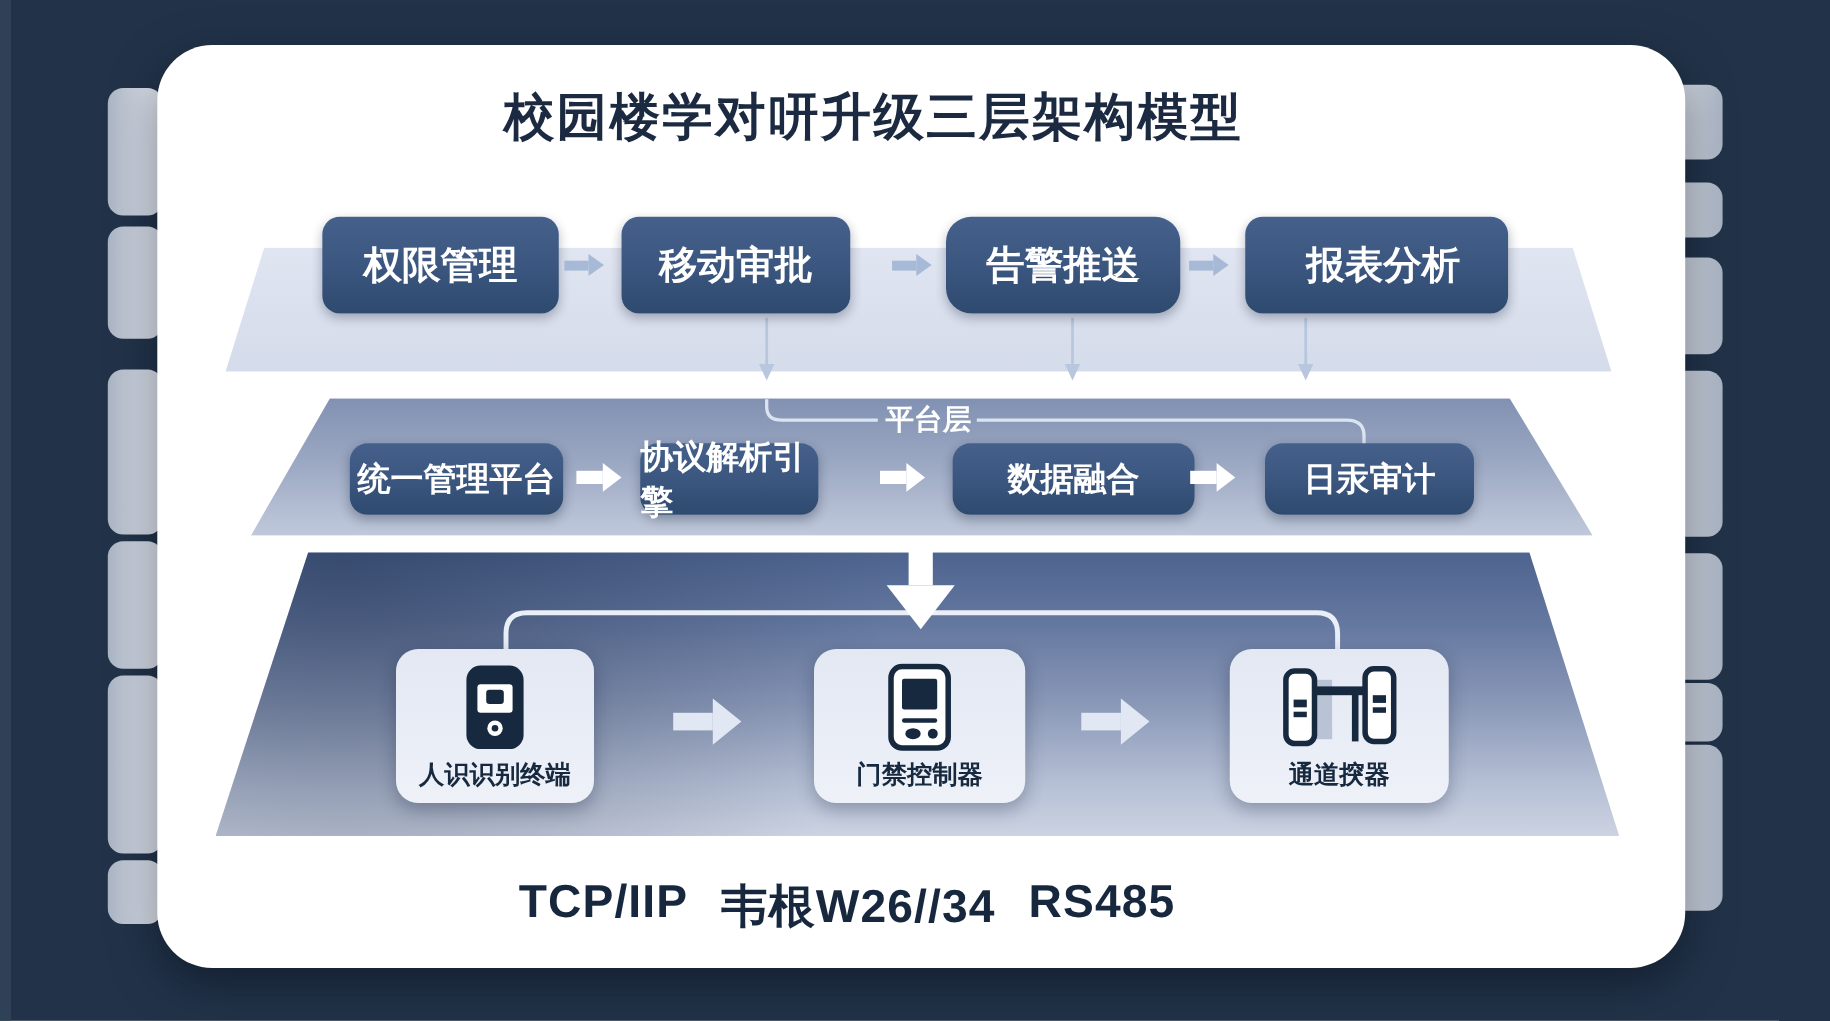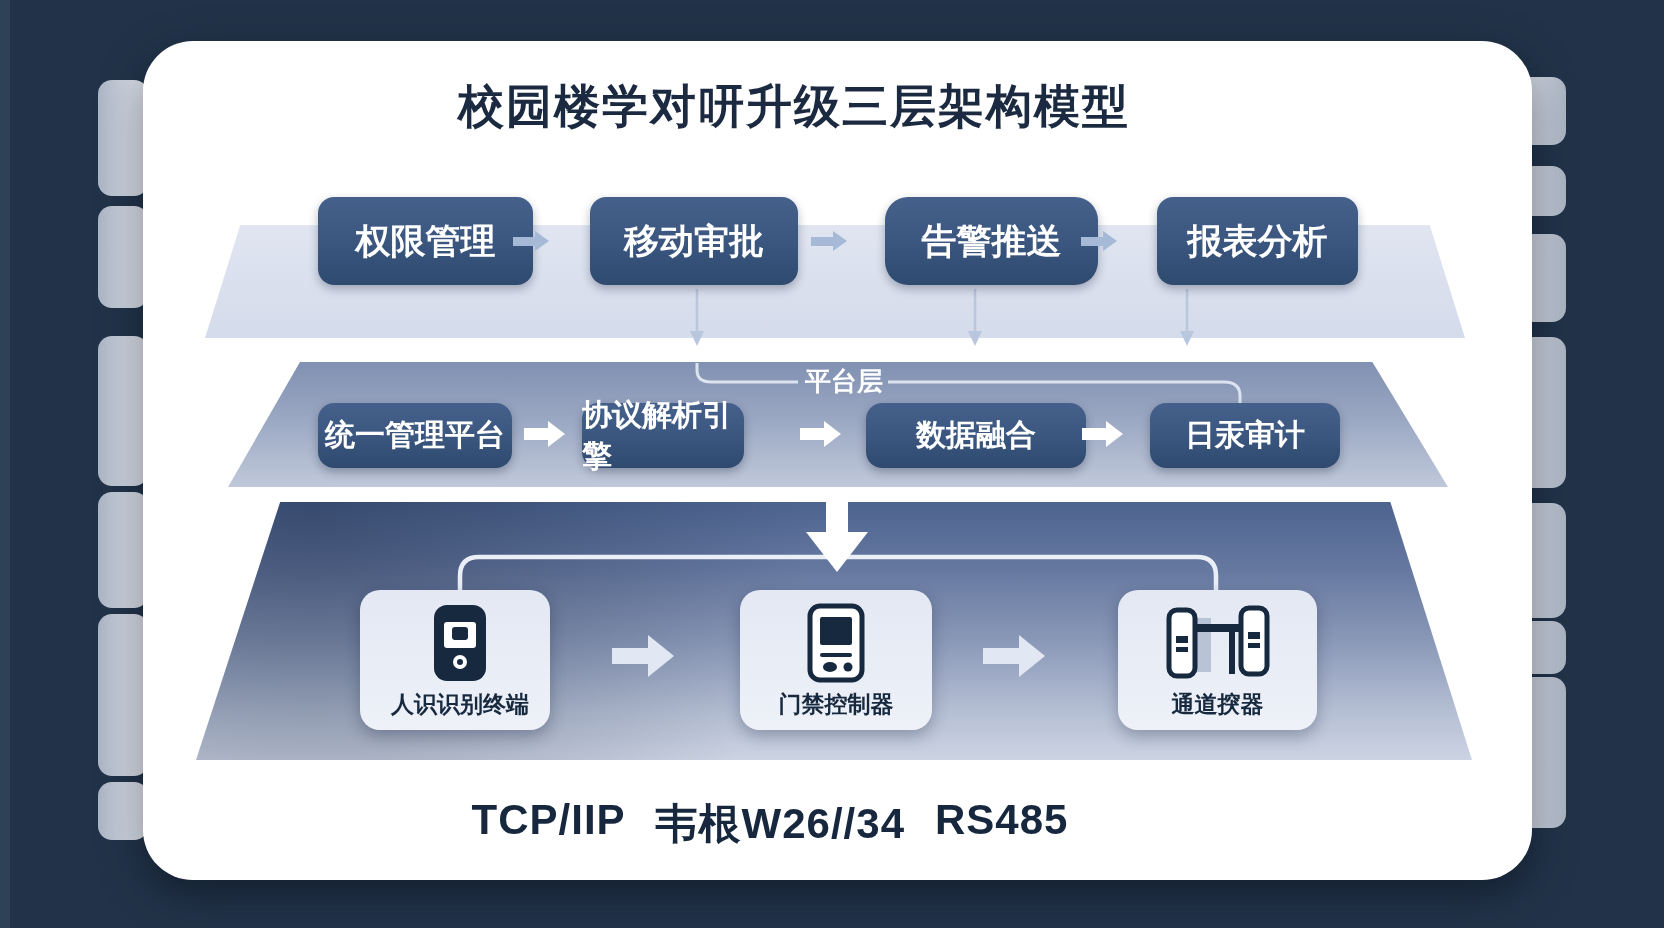--- a/index.html
+++ b/index.html
@@ -46,21 +46,21 @@
   }
   
   .connectors{position:absolute;left:0;top:0;width:1664px;height:928px;z-index:4;pointer-events:none;}
   
   .box{
     position:absolute;z-index:5;display:flex;align-items:center;justify-content:center;
     background:linear-gradient(180deg,#45618b 0%,#3a557e 55%,#2f4a6e 100%);
     border-radius:16px;color:#ffffff;font-weight:700;
     box-shadow:0 4px 10px rgba(12,24,45,.3);
   }
-  .row1{top:197px;height:88px;font-size:35px;margin-left:25px;}
+  .row1{top:197px;height:88px;font-size:35px;}
   .row2{top:403px;height:65px;font-size:30px;}
   
   .arrow-right{position:absolute;z-index:5;display:flex;align-items:center;}
   .arrow-right .shaft{background:var(--c);}
   .arrow-right .head{width:0;height:0;border-top:var(--ht) solid transparent;border-bottom:var(--ht) solid transparent;border-left:var(--hw) solid var(--c);}
   .arr-sm{--c:#a6b9d6;--ht:10px;--hw:14px;}
   .arr-sm .shaft{width:22px;height:9px;}
   .arr-md{--c:#ffffff;--ht:13px;--hw:17px;}
   .arr-md .shaft{width:24px;height:12px;}
   .arr-lg{--c:#e2e8f3;--ht:21px;--hw:26px;}
@@ -153,21 +153,21 @@
     <span class="shaft"></span>
     <span class="head"></span>
   </div>
 <div class="box row1" style="left:860px;width:213px;border-radius:23px;">
   <span>告警推送</span>
 </div>
 <div class="arrow-right arr-sm" style="left:1081px;top:231px;">
     <span class="shaft"></span>
     <span class="head"></span>
   </div>
-<div class="box row1" style="left:1132px;width:201px;">
+<div class="box row1" style="left:1132px;width:227px;padding-left:12px;">
   <span>报表分析</span>
 </div>
 
 <div class="platform-label">平台层</div>
 
 <div class="box row2" style="left:318px;width:194px;">
   <span>统一管理平台</span>
 </div>
 <div class="arrow-right arr-md" style="left:524px;top:421px;">
     <span class="shaft"></span>
@@ -189,21 +189,21 @@
   </div>
 <div class="box row2" style="left:1150px;width:190px;">
   <span>日汞审计</span>
 </div>
 
 <div class="big-down-arrow">
   <div class="shaft"></div>
     <div class="head"></div>
 </div>
 
-<div class="device-card" style="left:360px;width:180px;padding-left:10px;">
+<div class="device-card" style="left:360px;width:180px;">
   <div class="icon-wrap">
     <svg width="56" height="78" viewBox="0 0 56 78">
       <rect x="2" y="1" width="52" height="76" rx="13" fill="#16293e"></rect>
       <rect x="12" y="18" width="32" height="26" rx="3" fill="#ffffff"></rect>
       <rect x="20" y="23" width="16" height="13" rx="3" fill="#16293e"></rect>
       <circle cx="28" cy="58" r="7" fill="#ffffff"></circle>
       <circle cx="28" cy="58" r="3" fill="#16293e"></circle>
     </svg>
   </div>
   <div class="device-label">人识识别终端</div>

